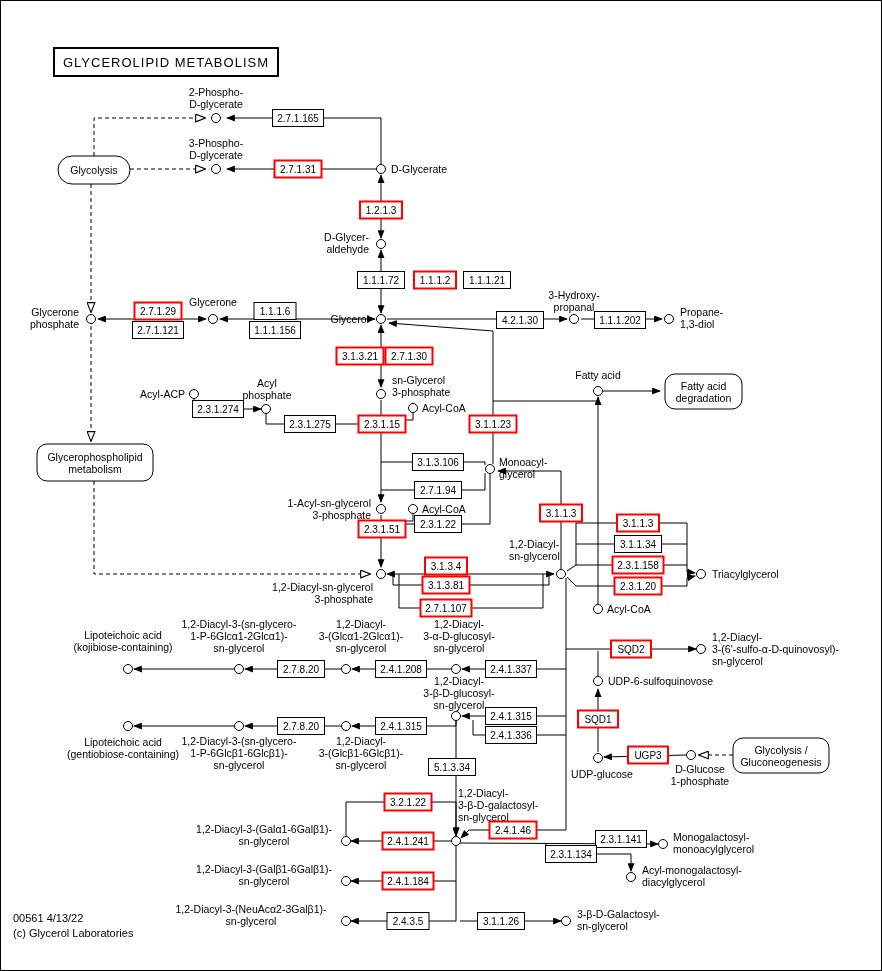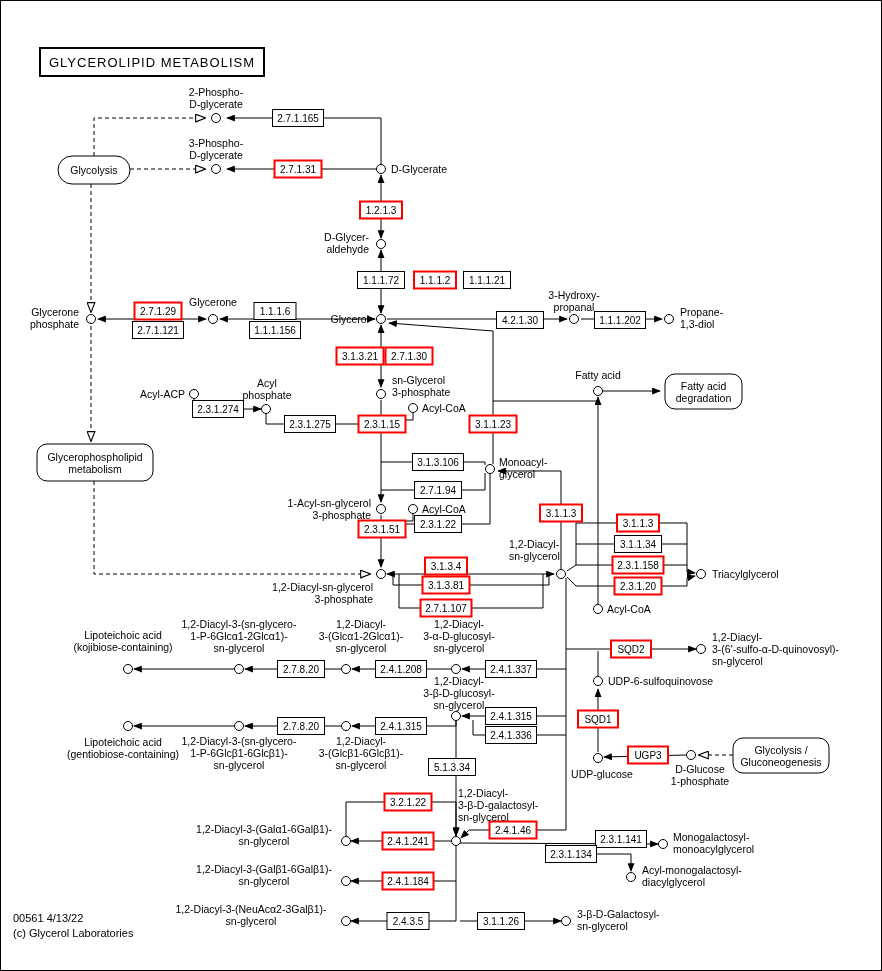--- a/index.html
+++ b/index.html
@@ -2,21 +2,21 @@
 <html><head>
 <meta charset="utf-8">
 <style>
   html,body{margin:0;padding:0;background:#fff;}
   .stage{position:relative;width:882px;height:971px;background:#fff;border:1px solid #000;
          font-family:"Liberation Sans",sans-serif;overflow:hidden;box-sizing:border-box;}
   #diagram{position:absolute;left:0;top:0;}
   text{fill:#000;}
   .ez{font-family:"Liberation Sans",sans-serif;font-size:10px;}
   .cp{font-family:"Liberation Sans",sans-serif;font-size:10.5px;}
-  .title-box{position:absolute;left:38px;top:46px;width:222px;height:26px;border:2px solid #000;
+  .title-box{position:absolute;left:52px;top:46px;width:222px;height:26px;border:2px solid #000;
              background:#fff;display:flex;align-items:center;justify-content:center;
              font-size:13px;letter-spacing:1px;color:#000;}
   .footer{position:absolute;left:12px;top:910px;font-size:11px;line-height:15px;color:#000;}
 </style>
 </head>
 <body>
 
 <div class="stage">
   <svg id="diagram" width="882" height="971" viewBox="0 0 882 971">
     <defs>

